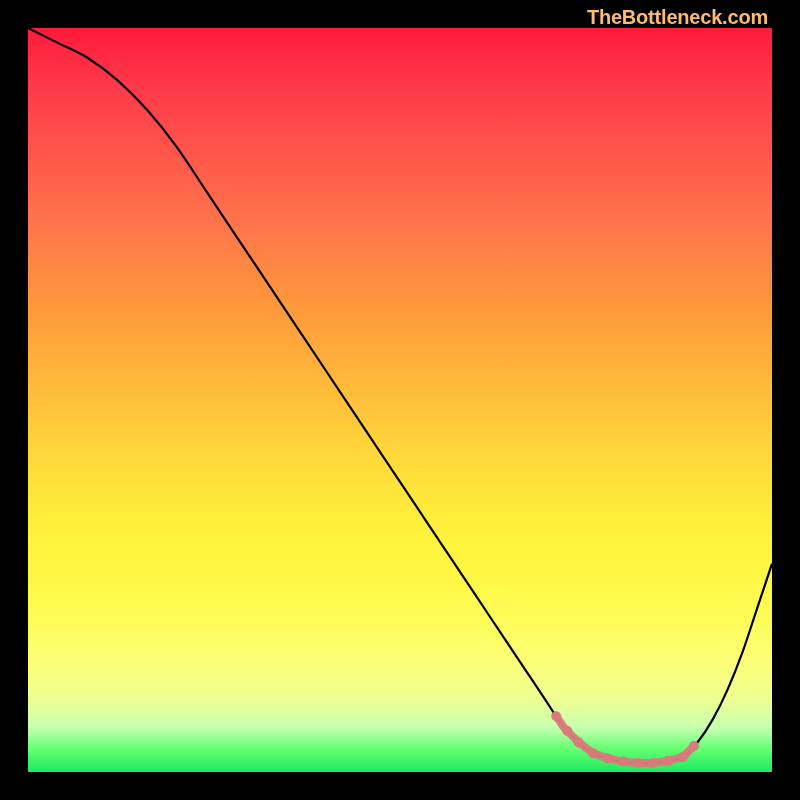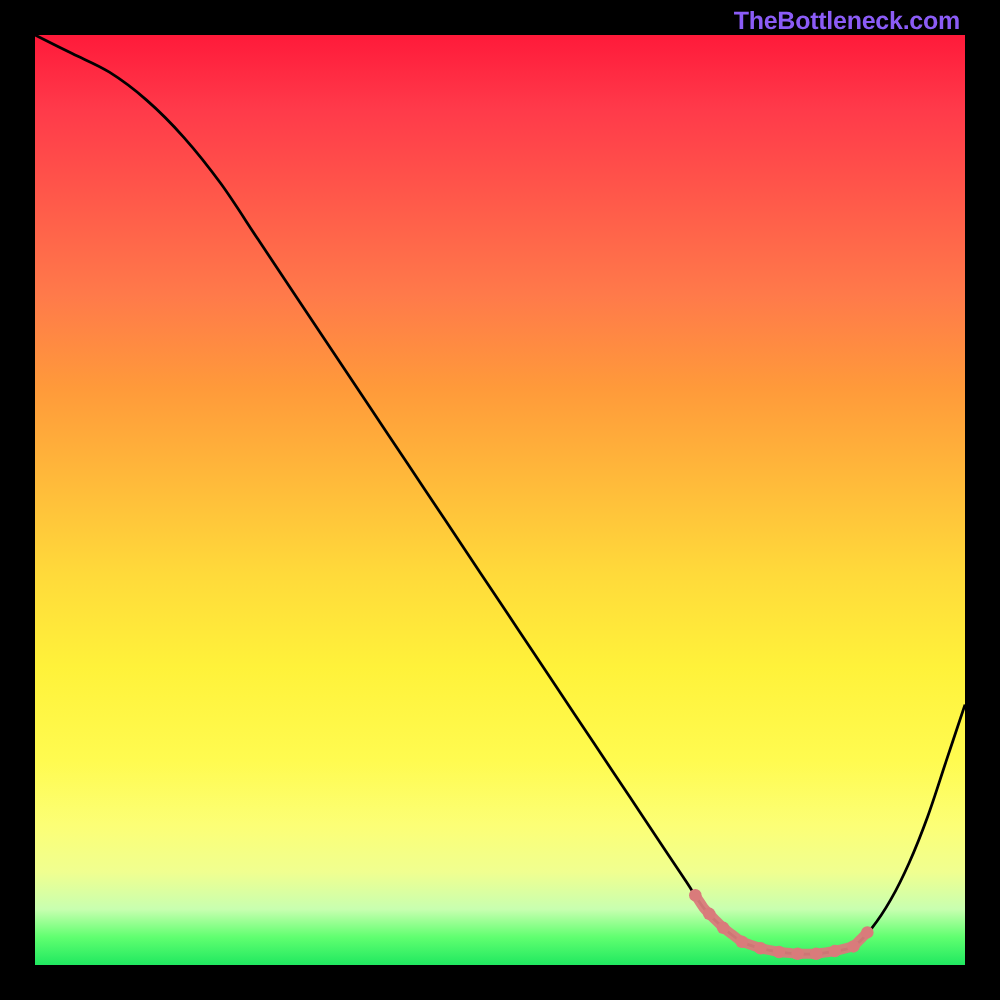--- a/index.html
+++ b/index.html
@@ -33,21 +33,21 @@
       #20e860 100%
     );
   }
   .watermark {
     position: absolute;
     top: 6px;
     right: 32px;
     font-family: Arial, Helvetica, sans-serif;
     font-size: 20px;
     font-weight: 600;
-    color: #8b5cf6;
+    color: #fdba74;
     letter-spacing: -0.2px;
   }
   svg.curve {
     position: absolute;
     left: 0; top: 0;
     width: 744px; height: 744px;
   }
 </style>
 </head>
 <body>

